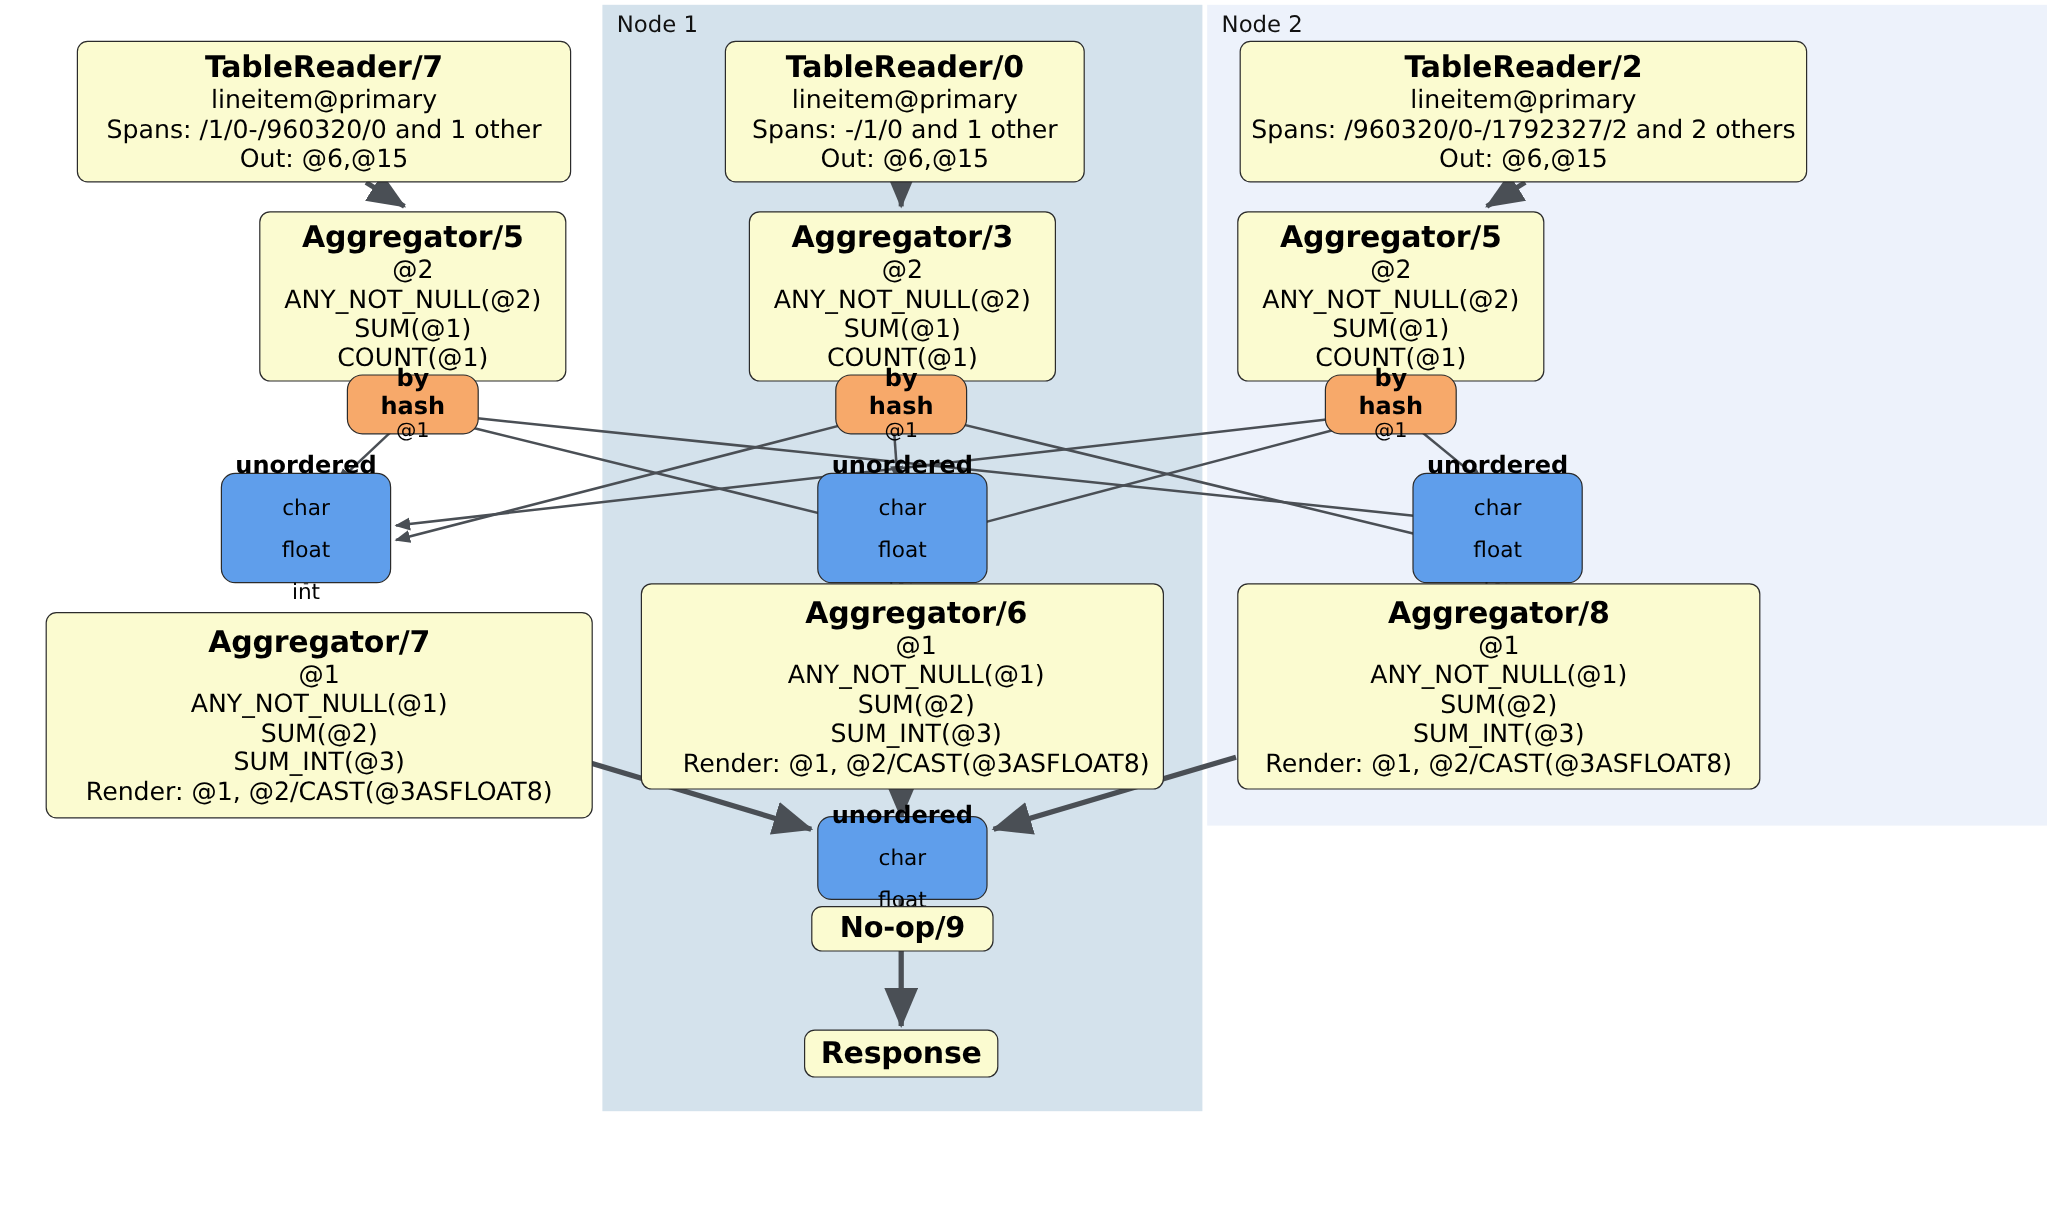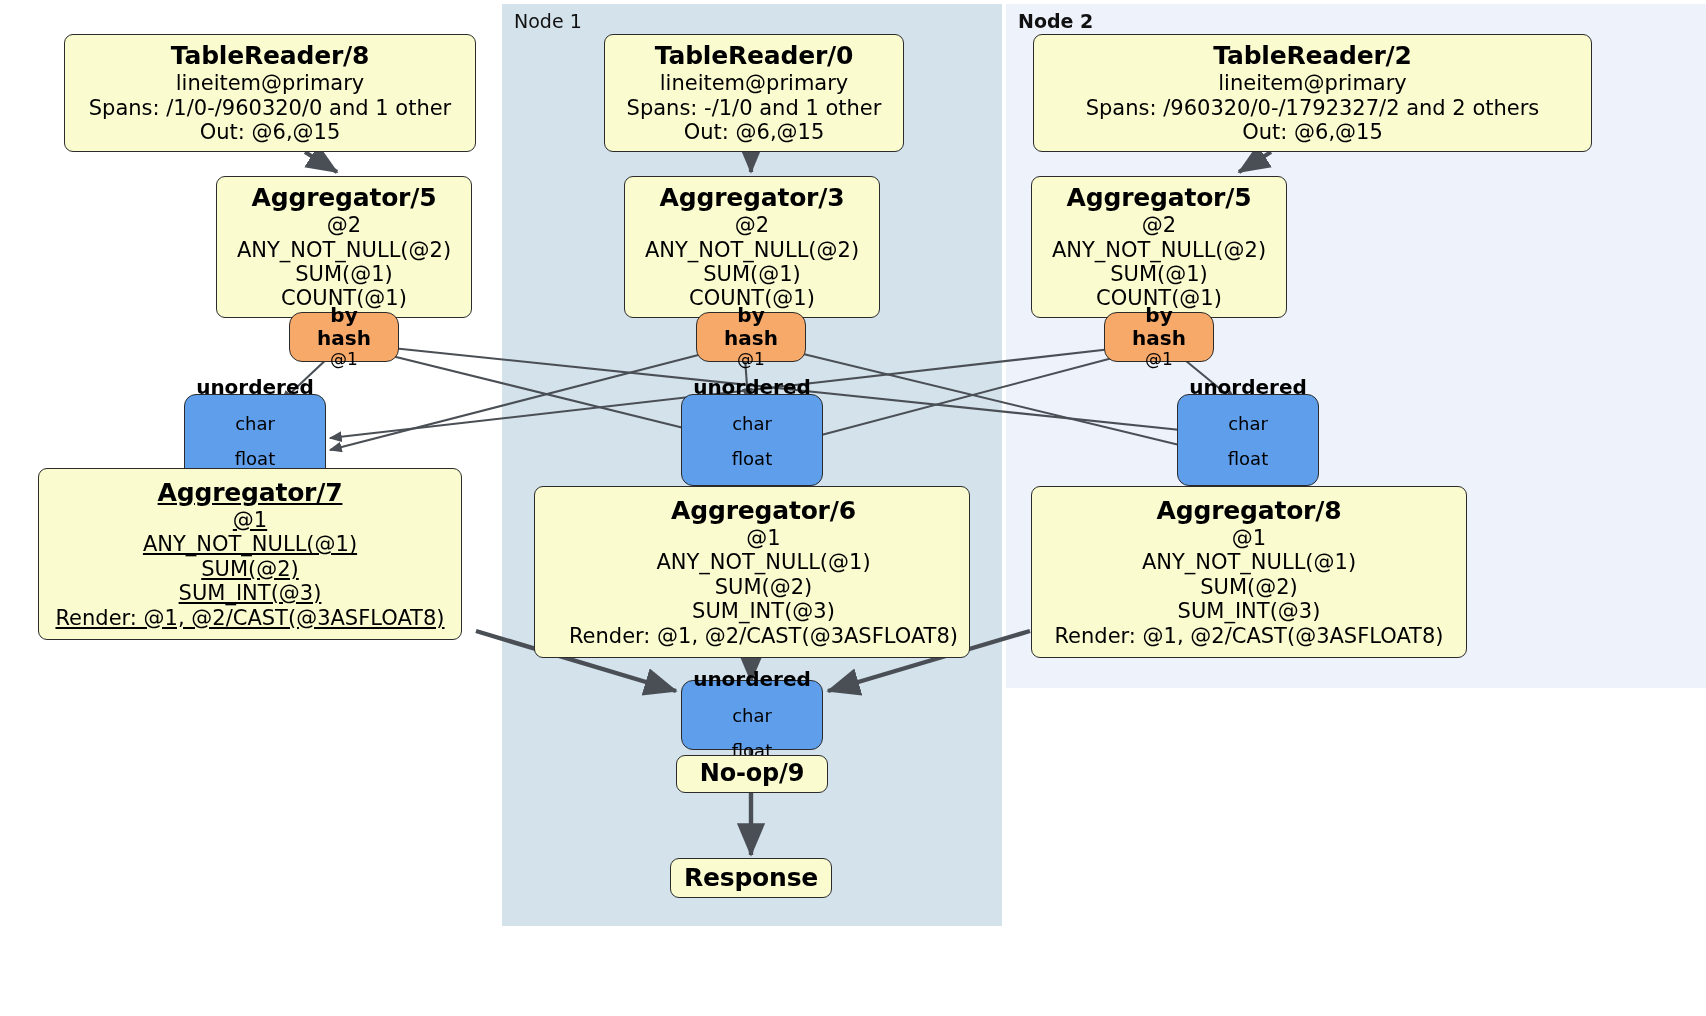--- a/index.html
+++ b/index.html
@@ -27,21 +27,21 @@
     position: absolute;
     top: 6px;
     left: 12px;
     font-size: 19px;
     color: #111111;
     font-family: "DejaVu Sans", sans-serif;
     white-space: nowrap;
   }
   #panel-node3 { left: 4px;    top: 4px;  width: 492px;  height: 684px; background: #fbe3d6; }
   #panel-node1 { left: 502px;  top: 4px;  width: 500px;  height: 922px; background: #d4e2ec; }
-  #panel-node2 { left: 1006px; top: 4px;  width: 700px;  height: 684px; background: #edf2fb; font-weight: bold; }
+  #panel-node2 { left: 1006px; top: 4px;  width: 700px;  height: 684px; background: #edf2fb; }
 
   
   #edges {
     position: absolute;
     left: 0; top: 0;
     width: 1706px;
     height: 1016px;
     pointer-events: none;
   }
 
@@ -152,34 +152,34 @@
     <g stroke="#4a4f55" stroke-width="4.4" fill="none">
       <path d="M751,748 L751,757"></path>
     </g>
 
     <g stroke="#4a4f55" stroke-width="4.4" fill="none" marker-end="url(#ah)">
       <path d="M751,792 L751,855"></path>
     </g>
   </svg>
 
   <div class="box proc" style="left:64px; top:34px; width:412px; height:118px;">
-    <div class="ttl">TableReader/8</div>
+    <div class="ttl">TableReader/7</div>
     <div class="ln">lineitem@primary</div>
     <div class="ln">Spans: /1/0-/960320/0 and 1 other</div>
     <div class="ln">Out: @6,@15</div>
   </div>
 
   <div class="box proc" style="left:604px; top:34px; width:300px; height:118px;">
     <div class="ttl">TableReader/0</div>
     <div class="ln">lineitem@primary</div>
     <div class="ln">Spans: -/1/0 and 1 other</div>
     <div class="ln">Out: @6,@15</div>
   </div>
 
-  <div class="box proc" style="left:1033px; top:34px; width:559px; height:118px;">
+  <div class="box proc" style="left:1033px; top:34px; width:473px; height:118px;">
     <div class="ttl">TableReader/2</div>
     <div class="ln">lineitem@primary</div>
     <div class="ln">Spans: /960320/0-/1792327/2 and 2 others</div>
     <div class="ln">Out: @6,@15</div>
   </div>
 
   <div class="box proc" style="left:216px; top:176px; width:256px; height:142px;">
     <div class="ttl">Aggregator/5</div>
     <div class="ln">@2</div>
     <div class="ln">ANY_NOT_NULL(@2)</div>
@@ -230,21 +230,21 @@
     <div class="ln">int</div>
   </div>
 
   <div class="box sync" style="left:1177px; top:394px; width:142px; height:92px;">
     <div class="ttl">unordered</div>
     <div class="ln">char</div>
     <div class="ln">float</div>
     <div class="ln">int</div>
   </div>
 
-  <div class="box proc" style="left:38px; top:468px; width:424px; height:172px;text-decoration:underline;">
+  <div class="box proc" style="left:38px; top:510px; width:456px; height:172px;">
     <div class="ttl">Aggregator/7</div>
     <div class="ln">@1</div>
     <div class="ln">ANY_NOT_NULL(@1)</div>
     <div class="ln">SUM(@2)</div>
     <div class="ln">SUM_INT(@3)</div>
     <div class="ln">Render: @1, @2/CAST(@3ASFLOAT8)</div>
   </div>
 
   <div class="box proc" style="left:534px; top:486px; width:436px; height:172px;padding-left:33px;">
     <div class="ttl">Aggregator/6</div>

